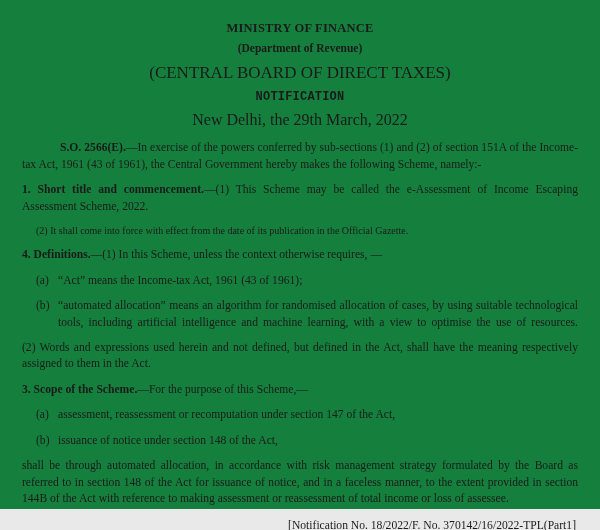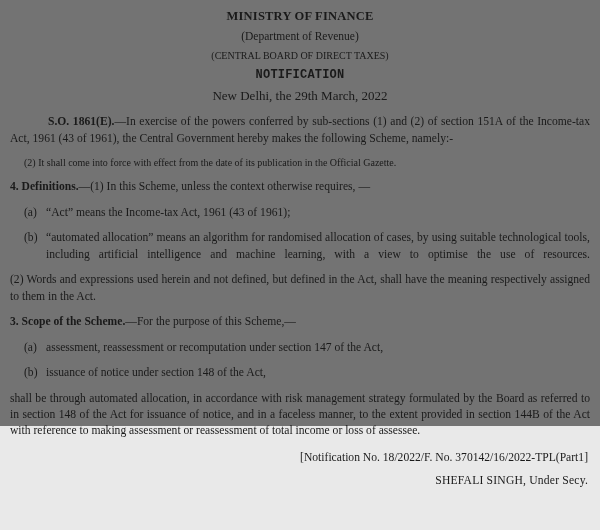--- a/index.html
+++ b/index.html
@@ -10,61 +10,61 @@
     width: 600px;
     height: 530px;
     background: #e9e9e9;
     font-family: "Liberation Serif", "DejaVu Serif", serif;
     color: #1a1a1a;
     overflow: hidden;
   }
   .page {
     position: relative;
     width: 600px;
-    height: 426px;
-    background: #737373;
-    padding: 0;
+    height: 509px;
+    background: #15803d;
+    padding: 12px;
     box-sizing: border-box;
   }
   .content {
     padding: 8px 10px 0 10px;
     box-sizing: border-box;
   }
 
   
   .hdr-line {
     text-align: center;
     line-height: 1.38;
   }
   .hdr-ministry {
     font-weight: bold;
     font-size: 12.5px;
     letter-spacing: 0.2px;
     margin-bottom: 4px;
   }
   .hdr-dept {
-    font-weight: normal;
+    font-weight: bold;
     font-size: 11.5px;
     margin-bottom: 4px;
   }
   .hdr-cbdt {
     font-weight: normal;
-    font-size: 10px;
+    font-size: 17px;
     margin-bottom: 4px;
   }
   .hdr-notif {
     font-weight: bold;
     font-size: 12px;
     letter-spacing: 0.2px;
     margin-bottom: 4px;
     font-family: Liberation Mono, monospace;
   }
   .hdr-place {
     font-weight: normal;
-    font-size: 13px;
+    font-size: 16px;
     margin-bottom: 9px;
   }
 
   
   p.para {
     margin: 0 0 9px 0;
     font-size: 11.6px;
     line-height: 1.42;
     text-align: justify;
     text-justify: inter-word;
@@ -129,23 +129,26 @@
 
     <div>
       <div class="hdr-line hdr-ministry">MINISTRY OF FINANCE</div>
       <div class="hdr-line hdr-dept">(Department of Revenue)</div>
       <div class="hdr-line hdr-cbdt">(CENTRAL BOARD OF DIRECT TAXES)</div>
       <div class="hdr-line hdr-notif">NOTIFICATION</div>
       <div class="hdr-line hdr-place">New Delhi, the 29th March, 2022</div>
     </div>
 
     <p class="para lead">
-      <span class="bold">S.O. 1861(E).</span><span>—</span><span>In exercise of the powers conferred by sub-sections (1) and (2) of section 151A of the Income-tax Act, 1961 (43 of 1961), the Central Government hereby makes the following Scheme, namely:-</span>
+      <span class="bold">S.O. 2566(E).</span><span>—</span><span>In exercise of the powers conferred by sub-sections (1) and (2) of section 151A of the Income-tax Act, 1961 (43 of 1961), the Central Government hereby makes the following Scheme, namely:-</span>
     </p>
 
+    <p class="nohang">
+      <span class="bold">1. Short title and commencement.</span><span>—</span><span>(1) This Scheme may be called the e-Assessment of Income Escaping Assessment Scheme, 2022.</span>
+    </p>
 
     <p class="sub">(2) It shall come into force with effect from the date of its publication in the Official Gazette.</p>
 
     <p class="nohang">
       <span class="bold">4. Definitions.</span><span>—</span><span>(1) In this Scheme, unless the context otherwise requires, —</span>
     </p>
 
     <div class="clause">
       <span class="clause-mark">(a)</span>
       <span class="clause-text">“Act” means the Income-tax Act, 1961 (43 of 1961);</span>

